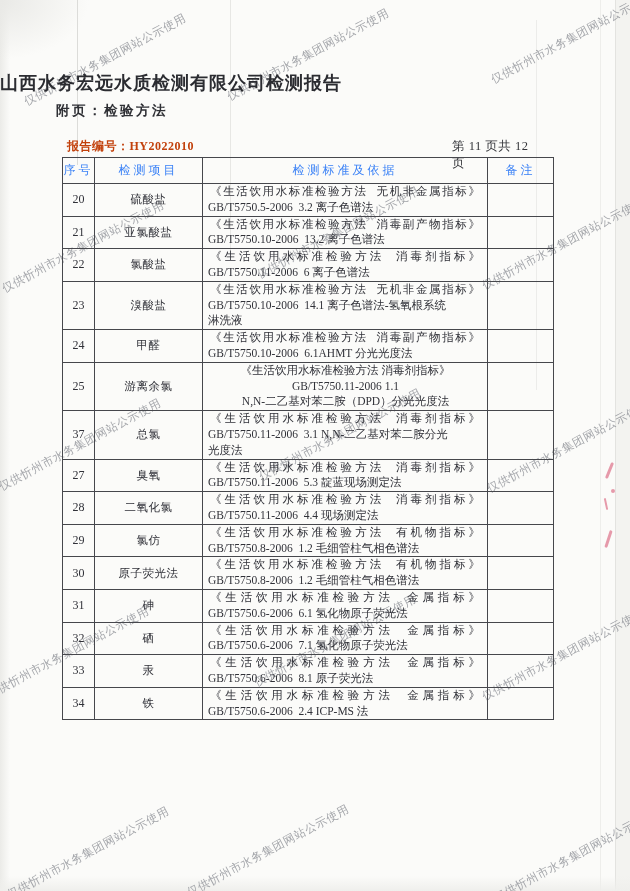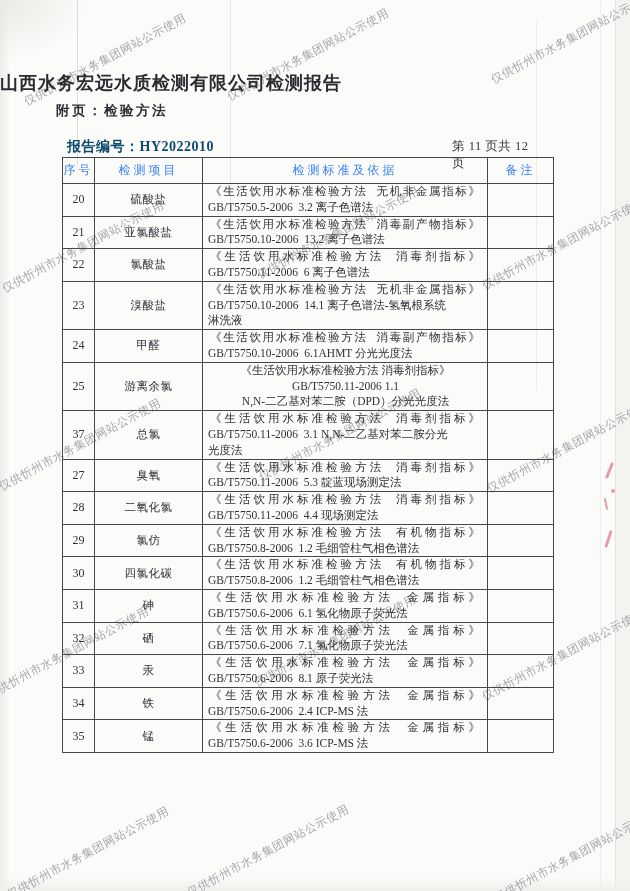--- a/index.html
+++ b/index.html
@@ -28,21 +28,21 @@
   .wm{position:absolute;font-family:"Liberation Sans","DejaVu Sans",sans-serif;
     font-size:11.5px;letter-spacing:0.6px;color:rgba(138,141,147,0.78);
     transform:rotate(-28deg);transform-origin:0 50%;white-space:nowrap;
     pointer-events:none;}
   
   .title{position:absolute;top:71px;left:0;width:615px;margin:0;
     text-align:left;font-size:18px;font-weight:bold;letter-spacing:1px;color:#2b2c31;}
   .subtitle{position:absolute;top:102px;left:56px;
     font-size:13.5px;font-weight:bold;letter-spacing:2.5px;color:#2e2f34;}
   .report-no{position:absolute;top:138px;left:67px;
-    font-size:14px;font-weight:bold;letter-spacing:0.5px;color:#0c4a6e;}
+    font-size:12px;font-weight:bold;letter-spacing:0.5px;color:#c2410c;}
   .page-info{position:absolute;top:138px;left:452px;width:93px;
     font-size:12.5px;letter-spacing:0.5px;color:#34353a;}
   
   table.methods{position:absolute;top:157px;left:62px;width:491px;
     border-collapse:collapse;table-layout:fixed;
     border:1.5px solid #3e3f44;}
   table.methods th,table.methods td{border:1px solid #46474c;padding:0;vertical-align:middle;}
   table.methods th{height:25px;font-weight:normal;font-size:12px;letter-spacing:3px;color:#3b82f6;}
   td.c-no{text-align:center;font-size:12px;
     font-family:"Liberation Serif","DejaVu Serif",serif;}
@@ -202,21 +202,21 @@
           <td class="c-no">29</td>
           <td class="c-item">氯仿</td>
           <td class="c-std">
             <div class="std-line l1">《生活饮用水标准检验方法  有机物指标》</div>
             <div class="std-line">GB/T5750.8-2006  1.2 毛细管柱气相色谱法</div>
           </td>
           <td class="c-remark"></td>
         </tr>
         <tr>
           <td class="c-no">30</td>
-          <td class="c-item">四氯化碳</td>
+          <td class="c-item">原子荧光法</td>
           <td class="c-std">
             <div class="std-line l1">《生活饮用水标准检验方法  有机物指标》</div>
             <div class="std-line">GB/T5750.8-2006  1.2 毛细管柱气相色谱法</div>
           </td>
           <td class="c-remark"></td>
         </tr>
         <tr>
           <td class="c-no">31</td>
           <td class="c-item">砷</td>
           <td class="c-std">
@@ -242,29 +242,20 @@
             <div class="std-line">GB/T5750.6-2006  8.1 原子荧光法</div>
           </td>
           <td class="c-remark"></td>
         </tr>
         <tr>
           <td class="c-no">34</td>
           <td class="c-item">铁</td>
           <td class="c-std">
             <div class="std-line l1">《生活饮用水标准检验方法  金属指标》</div>
             <div class="std-line">GB/T5750.6-2006  2.4 ICP-MS 法</div>
-          </td>
-          <td class="c-remark"></td>
-        </tr>
-        <tr>
-          <td class="c-no">35</td>
-          <td class="c-item">锰</td>
-          <td class="c-std">
-            <div class="std-line l1">《生活饮用水标准检验方法  金属指标》</div>
-            <div class="std-line">GB/T5750.6-2006  3.6 ICP-MS 法</div>
           </td>
           <td class="c-remark"></td>
         </tr>
       </tbody>
   </table>
 
   <div class="pen p1"></div>
   <div class="pen p2"></div>
   <div class="pen p3"></div>
   <div class="pen p4"></div>

